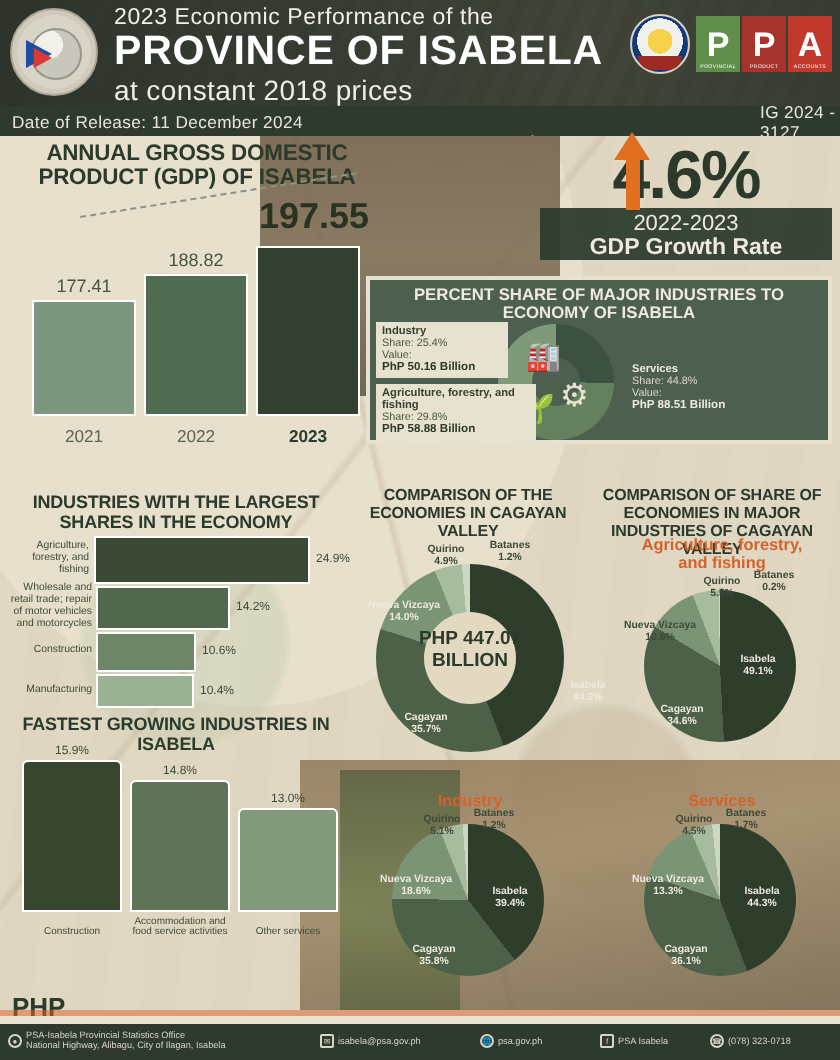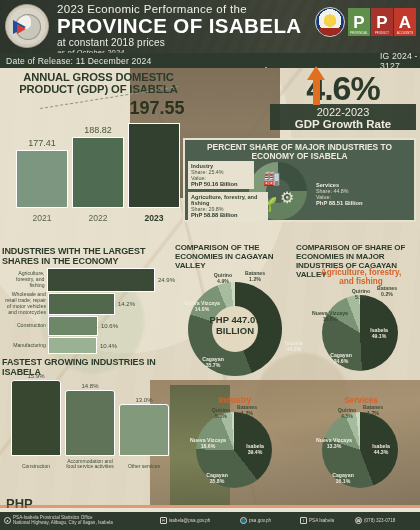--- a/index.html
+++ b/index.html
@@ -34,21 +34,21 @@
     position: absolute; left: 7px; top: 15px; width: 0; height: 0;
     border-top: 7px solid transparent; border-bottom: 7px solid transparent; border-left: 13px solid #1d4f9e;
   }
   .psa-seal .tri2 {
     position: absolute; left: 11px; top: 19px; width: 0; height: 0;
     border-top: 5px solid transparent; border-bottom: 5px solid transparent; border-left: 9px solid #d93b34;
   }
   .head-text { position: absolute; left: 57px; top: 3px; color: #ffffff; }
   .h-line1 { font-size: 11.5px; letter-spacing: .3px; color: #f0efe9; }
   .h-line2 { font-size: 20.5px; font-weight: bold; letter-spacing: .4px; line-height: 22px; color: #ffffff; }
-  .h-line3 { font-size: 10px; color: #eeede6; letter-spacing: .2px; }
+  .h-line3 { font-size: 14px; color: #eeede6; letter-spacing: .2px; }
   .h-line4 { font-size: 7.5px; font-style: italic; color: #dedcd2; letter-spacing: .2px; }
 
   .logos { position: absolute; right: 4px; top: 7px; display: flex; gap: 3px; align-items: center; }
   .ph-seal { width: 30px; height: 30px; border-radius: 50%;
     background: radial-gradient(circle at 50% 45%, #f5d24a 0 30%, #f0f0ec 30% 55%, #123a7a 55% 74%, #b62a26 74% 100%);
     border: 1px solid #d8d3c4; position: relative; }
   .ph-seal::after { content: ""; position: absolute; left: 3px; right: 3px; bottom: 1px; height: 7px;
     background: #9c2a22; border-radius: 0 0 14px 14px; }
   .ppa { display: flex; gap: 1px; }
   .ppa-box { width: 22px; height: 28px; position: relative; display: flex; align-items: center; justify-content: center; }
@@ -154,21 +154,21 @@
   .sbox .vl { font-size: 5.4px; color: #4a5744; line-height: 6px; }
   .sbox .vb { font-size: 5.8px; font-weight: bold; color: #2b3a2b; line-height: 6.4px; }
   .sbox.industry { left: 3px; top: 21px; width: 66px; }
   .sbox.agri { left: 3px; top: 52px; width: 80px; }
   .sbox.serv { position: absolute; left: 128px; top: 40px; width: 72px; background: transparent; }
   .sbox.serv .nm, .sbox.serv .vb { color: #eeeade; }
   .sbox.serv .sh, .sbox.serv .vl { color: #dcd8c8; }
 
   
   .sec-h {
-    position: absolute; text-align: left; font-weight: bold; color: #2b3a2b;
+    position: absolute; text-align: center; font-weight: bold; color: #2b3a2b;
     font-size: 9px; line-height: 10px; letter-spacing: -.1px;
   }
   #h-largest { left: 2px; top: 246px; width: 172px; }
   #h-fastest { left: 2px; top: 357px; width: 172px; }
   #h-cagayan { left: 175px; top: 243px; width: 118px; font-size: 8px; line-height: 9px; }
   #h-major { left: 296px; top: 243px; width: 120px; font-size: 8px; line-height: 9px; }
 
   
   .hbars { position: absolute; left: 0; top: 268px; width: 175px; height: 86px; }
   .hrow { position: absolute; left: 0; width: 175px; display: flex; align-items: center; }

